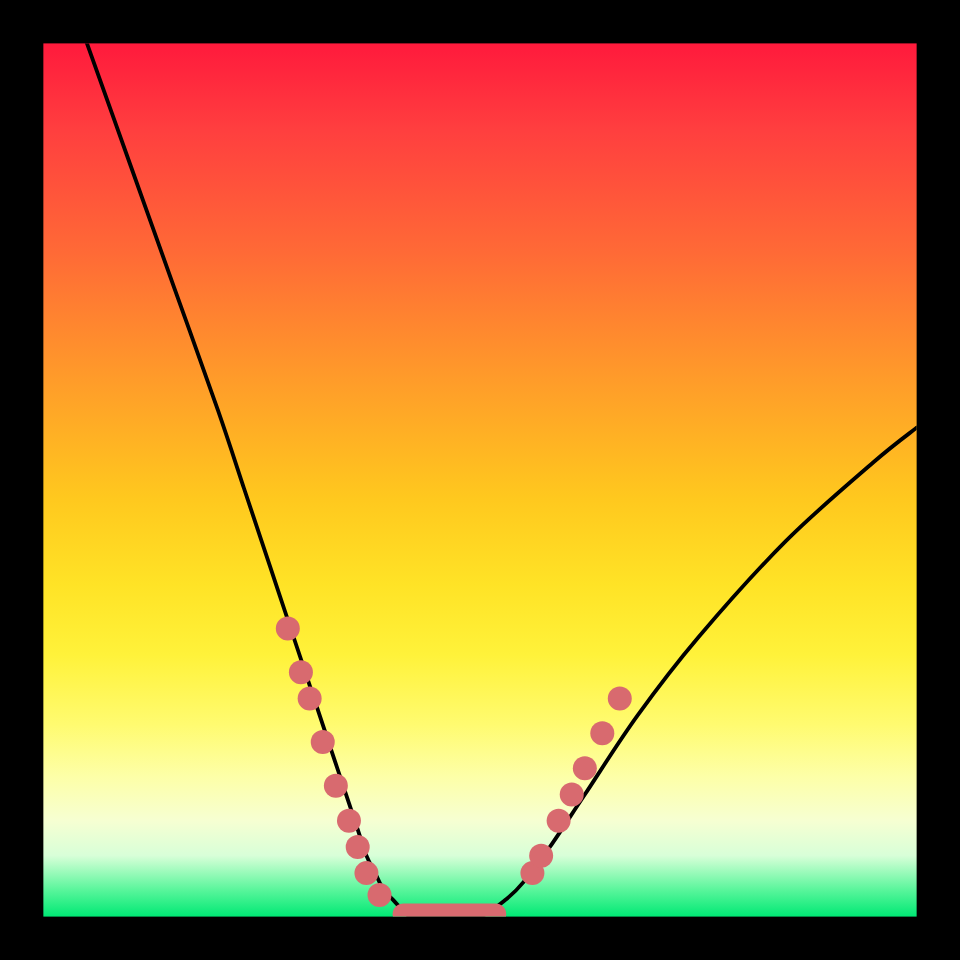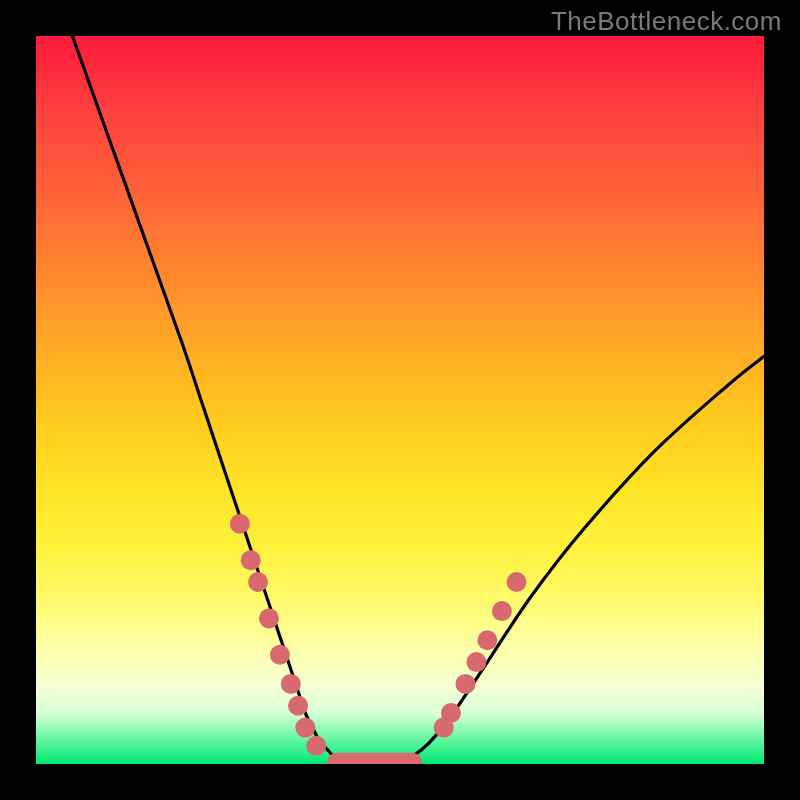--- a/index.html
+++ b/index.html
@@ -51,21 +51,20 @@
     position: absolute;
     inset: 0;
     width: 100%;
     height: 100%;
   }
 </style>
 </head>
 <body>
 
 <div class="container">
-  <div class="watermark">TheBottleneck.com</div>
   <div class="plot-area">
     <div class="gradient-bg"></div>
     <svg class="curves" viewBox="0 0 728 728" preserveAspectRatio="none">
       <g id="curve-layer">
           <path d="M 36.40 0.00 C 42.47 16.99, 60.67 67.95, 72.80 101.92 C 84.93 135.89, 97.07 169.87, 109.20 203.84 C 121.33 237.81, 135.89 277.85, 145.60 305.76 C 155.31 333.67, 161.37 353.08, 167.44 371.28 C 173.51 389.48, 177.15 400.40, 182.00 414.96 C 186.85 429.52, 191.71 444.08, 196.56 458.64 C 201.41 473.20, 206.27 487.76, 211.12 502.32 C 215.97 516.88, 220.83 531.44, 225.68 546.00 C 230.53 560.56, 235.39 575.12, 240.24 589.68 C 245.09 604.24, 251.16 622.44, 254.80 633.36 C 258.44 644.28, 259.65 647.92, 262.08 655.20 C 264.51 662.48, 266.93 670.97, 269.36 677.04 C 271.79 683.11, 274.21 686.75, 276.64 691.60 C 279.07 696.45, 281.49 702.52, 283.92 706.16 C 286.35 709.80, 287.56 709.80, 291.20 713.44 C 294.84 717.08, 300.91 725.57, 305.76 728.00 C 310.61 730.43, 314.25 728.00, 320.32 728.00 C 326.39 728.00, 334.88 728.00, 342.16 728.00 C 349.44 728.00, 356.72 730.43, 364.00 728.00 C 371.28 725.57, 379.77 718.29, 385.84 713.44 C 391.91 708.59, 394.33 706.16, 400.40 698.88 C 406.47 691.60, 413.75 681.89, 422.24 669.76 C 430.73 657.63, 439.23 644.28, 451.36 626.08 C 463.49 607.88, 479.27 582.40, 495.04 560.56 C 510.81 538.72, 525.37 519.31, 546.00 495.04 C 566.63 470.77, 594.53 439.23, 618.80 414.96 C 643.07 390.69, 673.40 365.21, 691.60 349.44 C 709.80 333.67, 721.93 325.17, 728.00 320.32" fill="none" stroke="#000000" stroke-width="3.2" stroke-linecap="round" stroke-linejoin="round"></path>
         </g>
       <g id="marker-layer">
           <rect x="291.20" y="716.82" width="94.64" height="18" rx="9" fill="#d86a6f"></rect>
           <circle cx="203.84" cy="487.76" r="10" fill="#d86a6f"></circle>
           <circle cx="214.76" cy="524.16" r="10" fill="#d86a6f"></circle>

